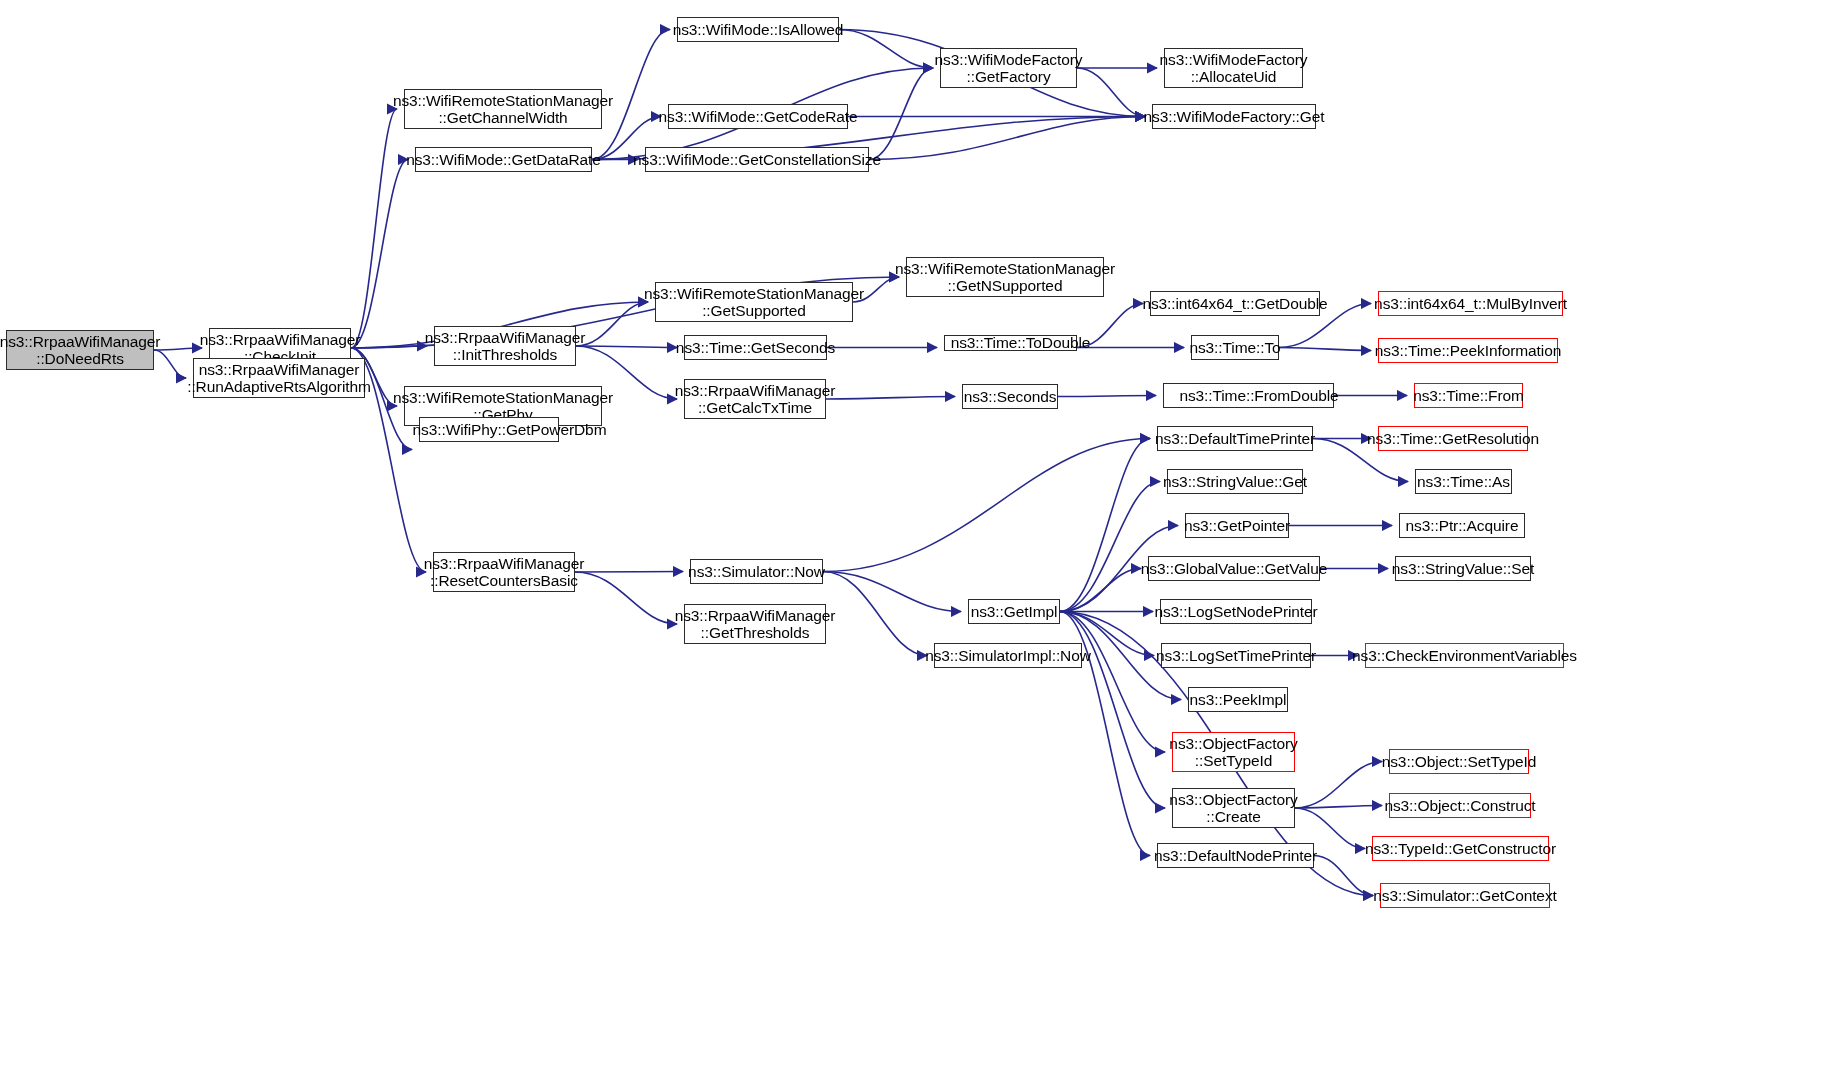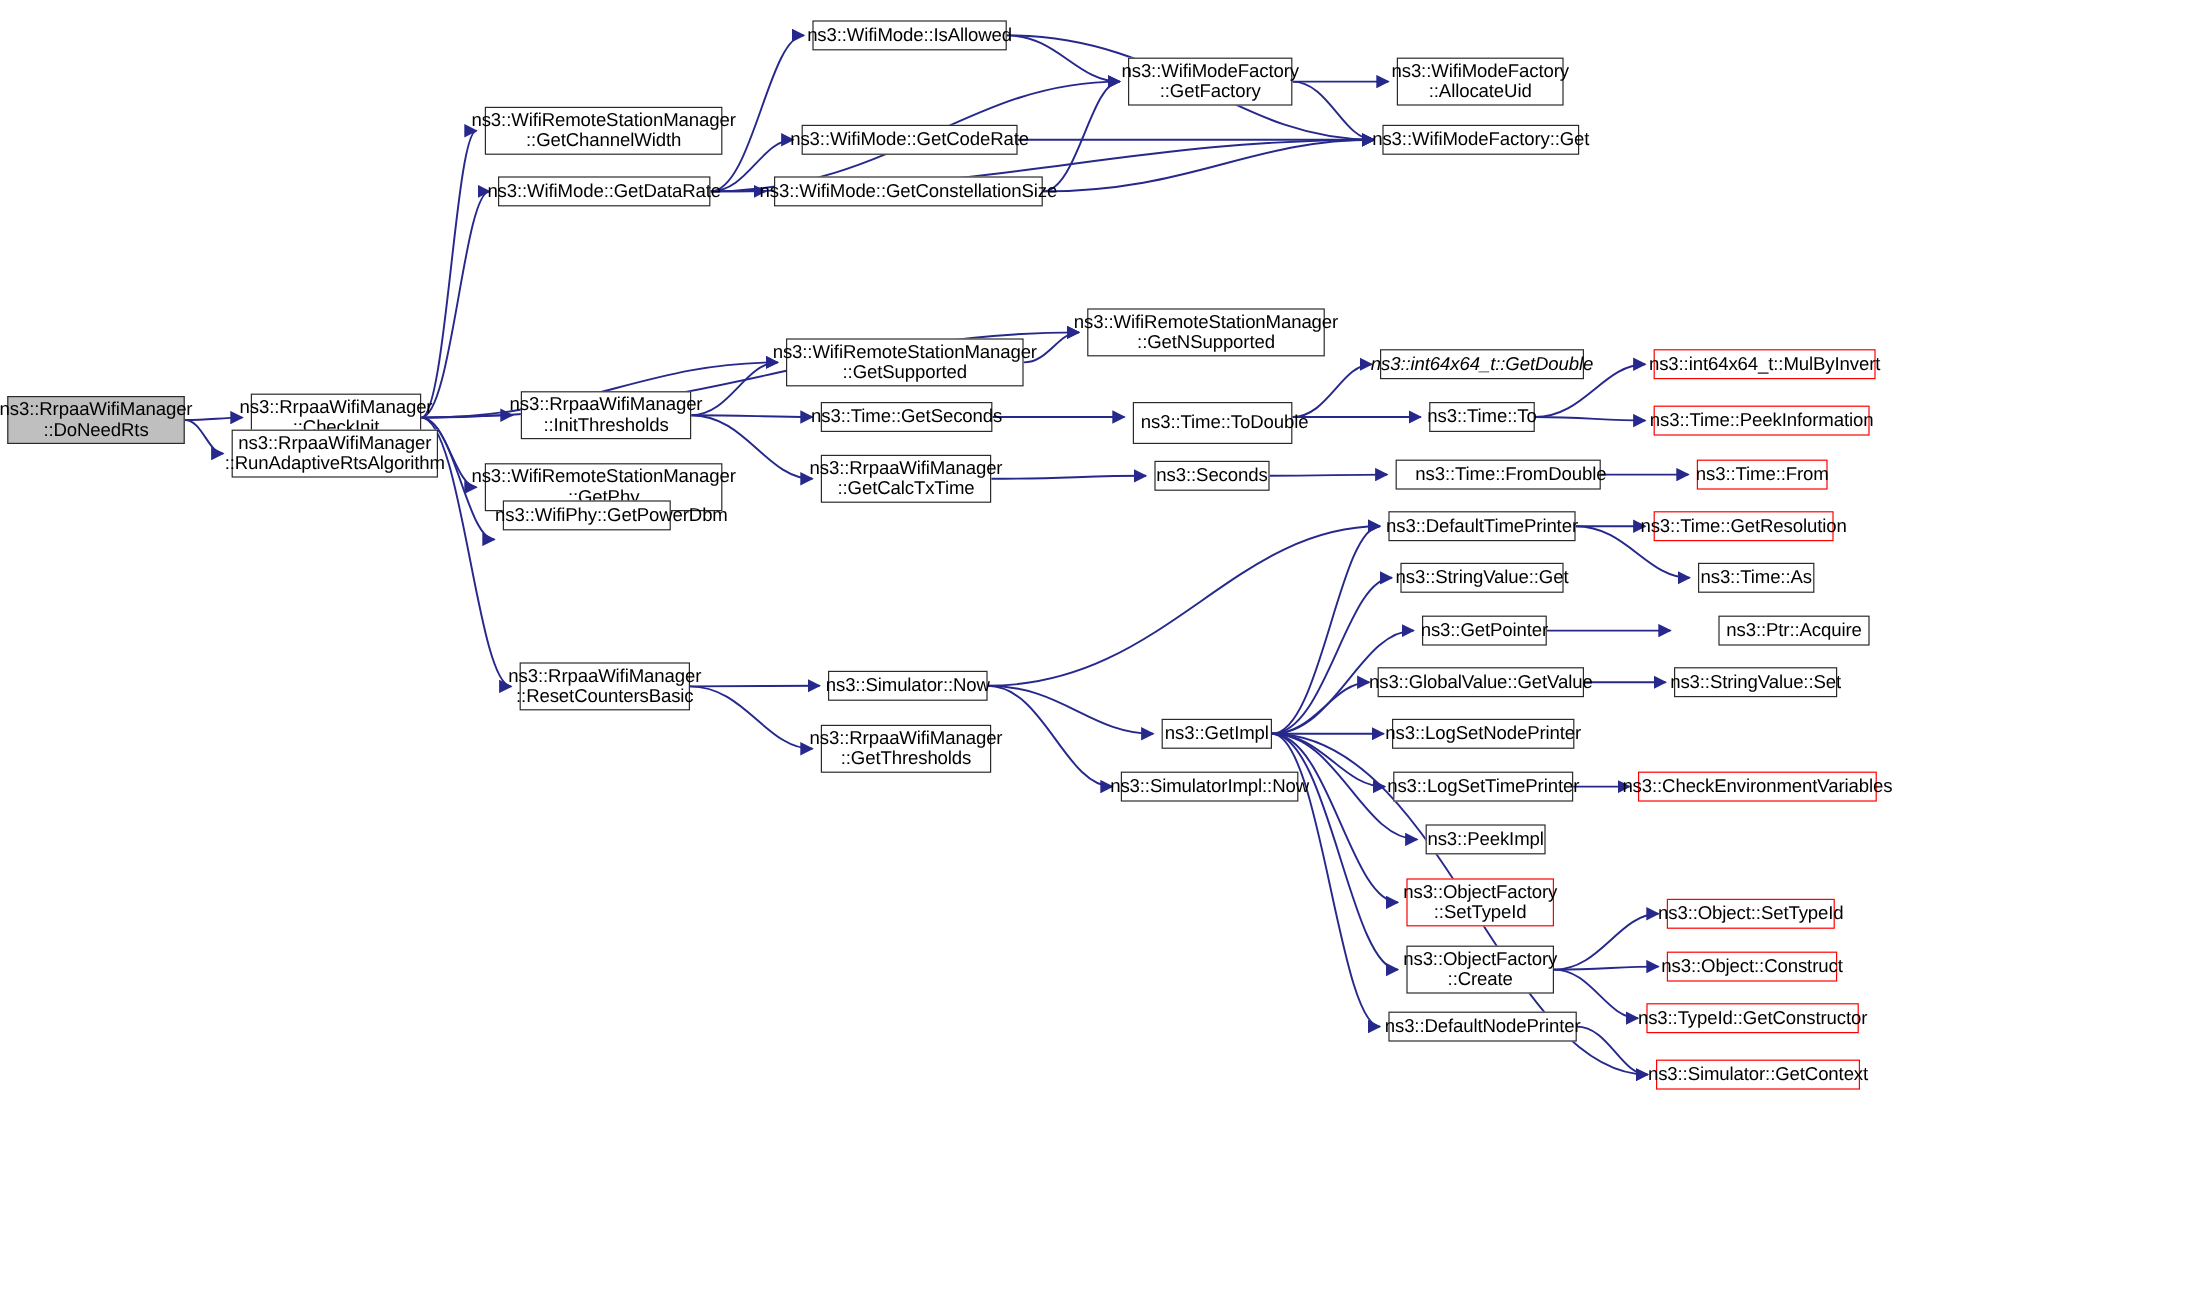--- a/index.html
+++ b/index.html
@@ -138,39 +138,39 @@
       <div class="node" style="left: 1164px; top: 48px; width: 139px; height: 40px;">ns3::WifiModeFactory
 ::AllocateUid</div>
       <div class="node" style="left: 1152px; top: 104px; width: 164px; height: 25px;">ns3::WifiModeFactory::Get</div>
       <div class="node" style="left: 655px; top: 282px; width: 198px; height: 40px;">ns3::WifiRemoteStationManager
 ::GetSupported</div>
       <div class="node" style="left: 906px; top: 257px; width: 198px; height: 40px;">ns3::WifiRemoteStationManager
 ::GetNSupported</div>
       <div class="node" style="left: 434px; top: 326px; width: 142px; height: 40px;">ns3::RrpaaWifiManager
 ::InitThresholds</div>
       <div class="node" style="left: 684px; top: 335px; width: 143px; height: 25px;">ns3::Time::GetSeconds</div>
-      <div class="node" style="left: 944px; top: 335px; width: 133px; height: 35px; padding-left: 24px;">ns3::Time::ToDouble</div>
-      <div class="node" style="left: 1150px; top: 291px; width: 170px; height: 25px; font-style: italic;">ns3::int64x64_t::GetDouble</div>
+      <div class="node" style="left: 944px; top: 335px; width: 133px; height: 16px; padding-left: 24px;">ns3::Time::ToDouble</div>
+      <div class="node" style="left: 1150px; top: 291px; width: 170px; height: 25px;">ns3::int64x64_t::GetDouble</div>
       <div class="node" style="left: 1191px; top: 335px; width: 88px; height: 25px;">ns3::Time::To</div>
       <div class="node red" style="left: 1378px; top: 291px; width: 185px; height: 25px;">ns3::int64x64_t::MulByInvert</div>
       <div class="node red" style="left: 1378px; top: 338px; width: 180px; height: 25px;">ns3::Time::PeekInformation</div>
       <div class="node" style="left: 404px; top: 386px; width: 198px; height: 40px;">ns3::WifiRemoteStationManager
 ::GetPhy</div>
       <div class="node" style="left: 684px; top: 379px; width: 142px; height: 40px;">ns3::RrpaaWifiManager
 ::GetCalcTxTime</div>
       <div class="node" style="left: 962px; top: 384px; width: 96px; height: 25px;">ns3::Seconds</div>
       <div class="node" style="left: 1163px; top: 383px; width: 171px; height: 25px; padding-left: 25px;">ns3::Time::FromDouble</div>
       <div class="node red" style="left: 1414px; top: 383px; width: 109px; height: 25px;">ns3::Time::From</div>
       <div class="node" style="left: 419px; top: 417px; width: 140px; height: 25px; padding-left: 45px;">ns3::WifiPhy::GetPowerDbm</div>
       <div class="node" style="left: 1157px; top: 426px; width: 156px; height: 25px;">ns3::DefaultTimePrinter</div>
       <div class="node red" style="left: 1378px; top: 426px; width: 150px; height: 25px;">ns3::Time::GetResolution</div>
       <div class="node" style="left: 1167px; top: 469px; width: 136px; height: 25px;">ns3::StringValue::Get</div>
       <div class="node" style="left: 1415px; top: 469px; width: 97px; height: 25px;">ns3::Time::As</div>
       <div class="node" style="left: 1185px; top: 513px; width: 104px; height: 25px;">ns3::GetPointer</div>
-      <div class="node" style="left: 1432px; top: 513px; width: 126px; height: 25px;">ns3::Ptr::Acquire</div>
+      <div class="node" style="left: 1399px; top: 513px; width: 126px; height: 25px;">ns3::Ptr::Acquire</div>
       <div class="node" style="left: 1148px; top: 556px; width: 172px; height: 25px;">ns3::GlobalValue::GetValue</div>
       <div class="node" style="left: 1395px; top: 556px; width: 136px; height: 25px;">ns3::StringValue::Set</div>
       <div class="node" style="left: 433px; top: 552px; width: 142px; height: 40px;">ns3::RrpaaWifiManager
 ::ResetCountersBasic</div>
       <div class="node" style="left: 690px; top: 559px; width: 133px; height: 25px;">ns3::Simulator::Now</div>
       <div class="node" style="left: 968px; top: 599px; width: 92px; height: 25px;">ns3::GetImpl</div>
       <div class="node" style="left: 1160px; top: 599px; width: 152px; height: 25px;">ns3::LogSetNodePrinter</div>
       <div class="node" style="left: 684px; top: 604px; width: 142px; height: 40px;">ns3::RrpaaWifiManager
 ::GetThresholds</div>
       <div class="node" style="left: 934px; top: 643px; width: 148px; height: 25px;">ns3::SimulatorImpl::Now</div>

